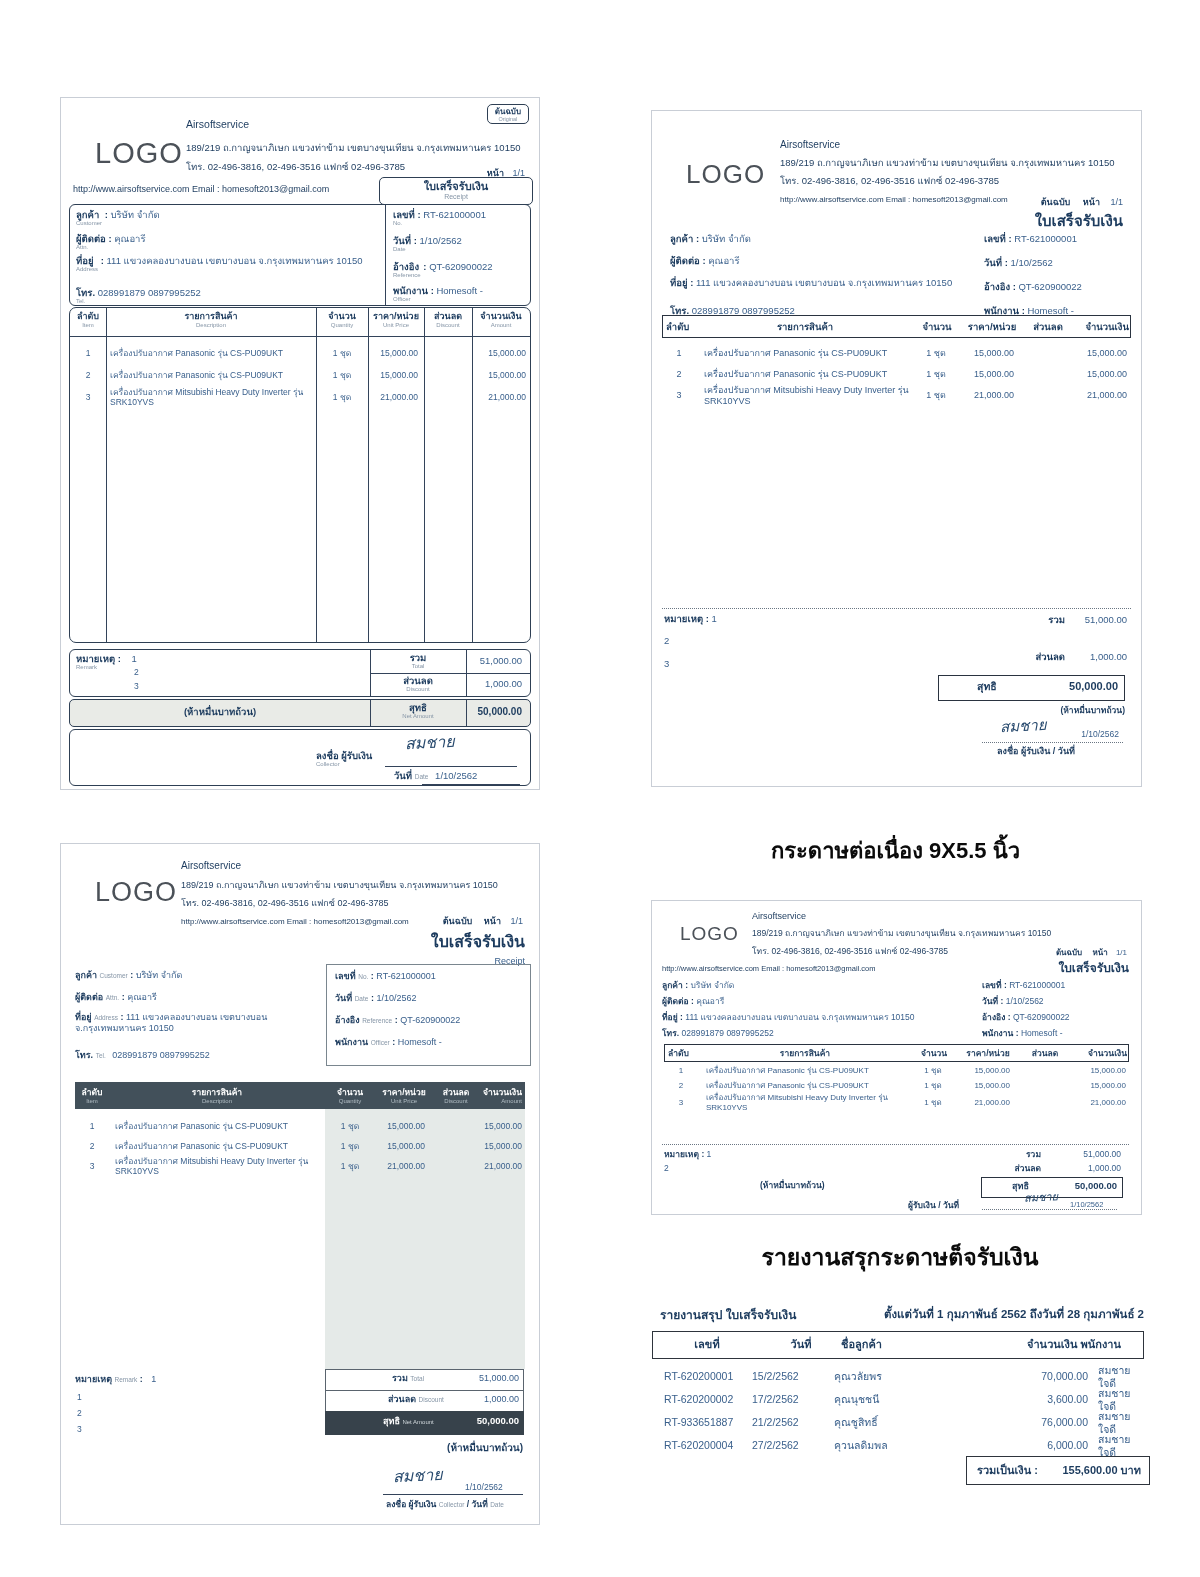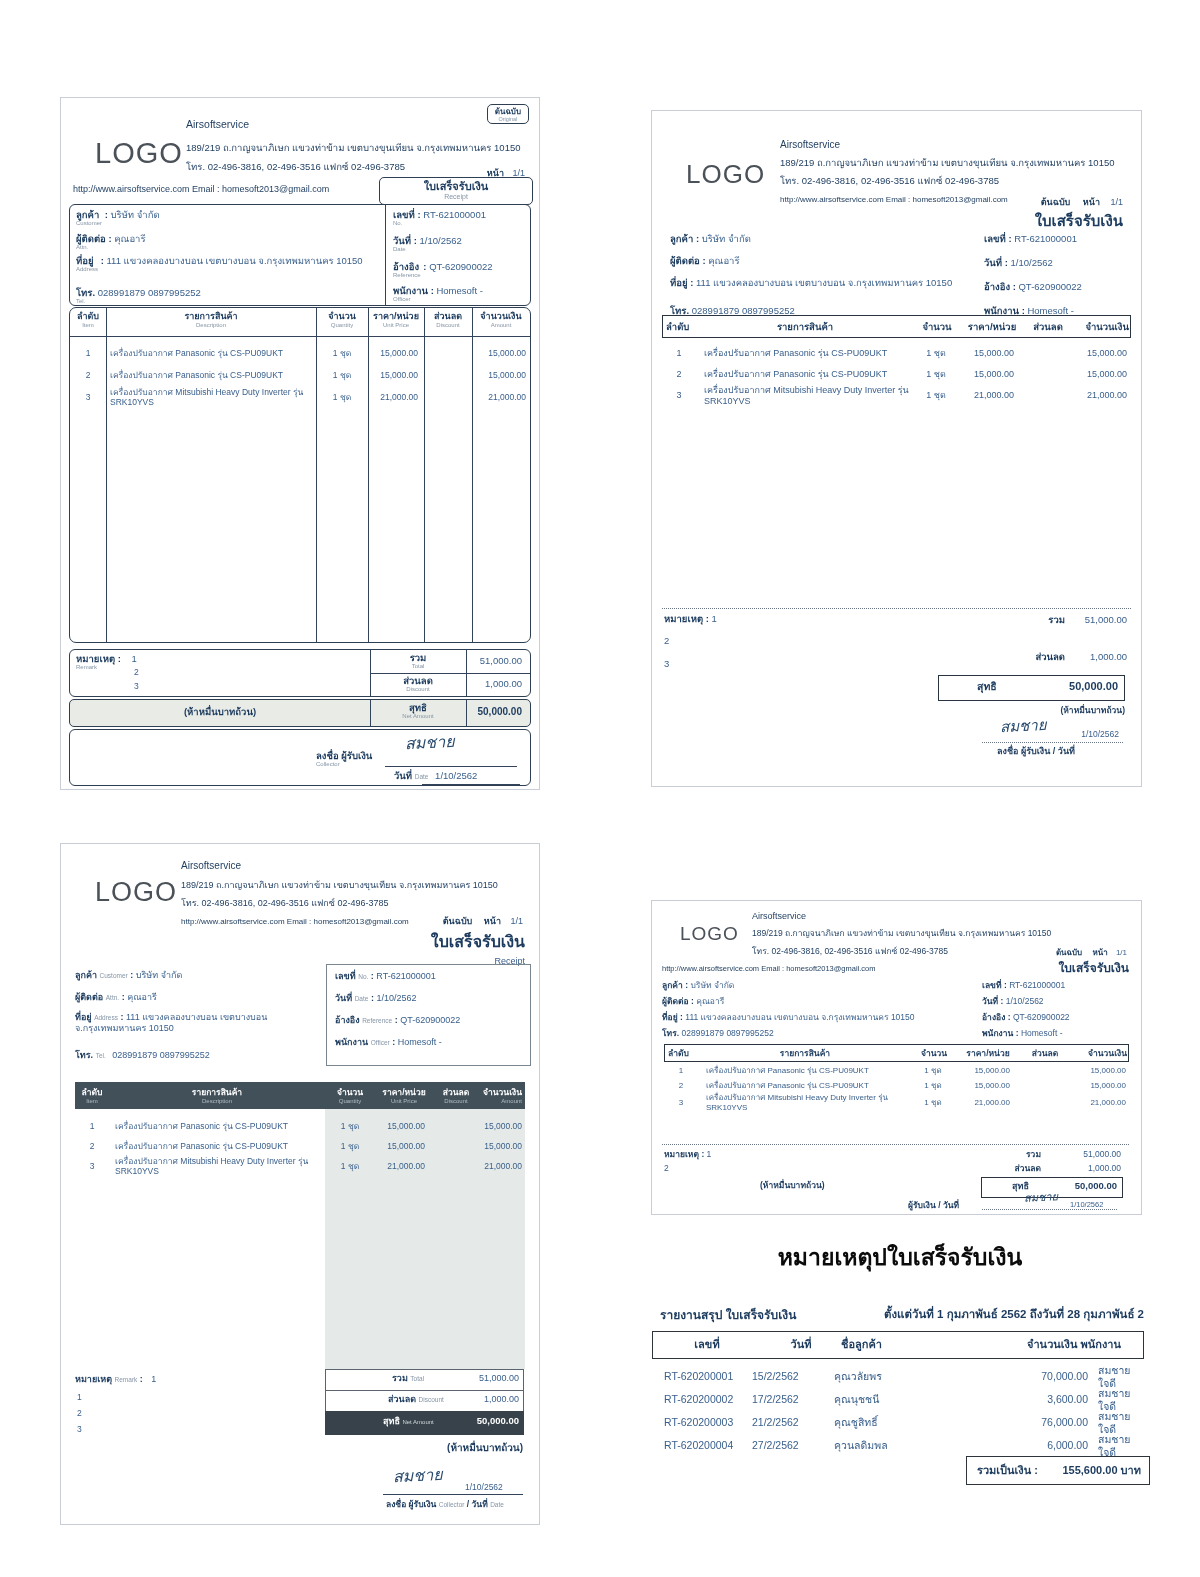--- a/index.html
+++ b/index.html
@@ -64,20 +64,21 @@
   .rep-title{position:absolute;left:0;width:100%;top:6px;text-align:center;font-size:23px;font-weight:bold;color:#0b0b0b;}
   .rep-hdr{position:absolute;left:2px;right:6px;top:93px;height:26px;border:1.5px solid #2e343c;display:grid;grid-template-columns:108px 80px 186px auto;align-items:center;font-size:11px;font-weight:bold;}
   .repRow{position:absolute;left:2px;right:6px;height:18px;display:grid;grid-template-columns:100px 82px 148px 106px auto;align-items:center;font-size:10.5px;}
   .rep-total{position:absolute;left:316px;top:196px;width:182px;height:27px;border:1.5px solid #2e343c;display:flex;align-items:center;justify-content:space-between;font-size:11px;font-weight:bold;}
 </style>
 </head>
 <body>
 
 <div class="canvas">
 
+  <div class="sec-title" style="left:651px;top:838px;width:489px">กระดาษต่อเนื่อง 9X5.5 นิ้ว</div>
 
   <div class="doc" id="docA">
     <div class="badge">
       <div class="th">ต้นฉบับ</div>
       <div class="en2">Original</div>
     </div>
     <div class="a logo" style="left:34px;top:38px;font-size:29px">LOGO</div>
     <div class="a cmp" style="left:125px;top:20px;font-size:10.5px">Airsoftservice</div>
     <div class="a" style="left:125px;top:44px">189/219  ถ.กาญจนาภิเษก  แขวงท่าข้าม  เขตบางขุนเทียน  จ.กรุงเทพมหานคร 10150</div>
     <div class="a" style="left:125px;top:63px">โทร.  02-496-3816, 02-496-3516   แฟกซ์ 02-496-3785</div>
@@ -539,21 +540,21 @@
       <div class="a lbl" style="left:30px;top:3px;font-size:9px">สุทธิ</div>
       <div class="a lbl" style="right:5px;top:2px;font-size:9.5px">50,000.00</div>
     </div>
     <div class="a lbl" style="left:256px;top:299px">ผู้รับเงิน / วันที่</div>
     <div class="a sig" style="left:372px;top:290px;font-size:11px">สมชาย</div>
     <div class="dot" style="left:330px;right:24px;top:308px"></div>
     <div class="a val" style="left:418px;top:299px;font-size:7.5px">1/10/2562</div>
   </div>
 
   <div id="report">
-    <div class="rep-title">หมายเหตุปใบเสร็จรับเงิน</div>
+    <div class="rep-title">รายงานสรุกระดาษต็จรับเงิน</div>
     <div class="a lbl" style="left:10px;top:70px;font-size:12px">รายงานสรุป ใบเสร็จรับเงิน</div>
     <div class="a lbl" style="right:6px;top:70px;font-size:11.5px">ตั้งแต่วันที่ 1 กุมภาพันธ์ 2562  ถึงวันที่ 28 กุมภาพันธ์ 2</div>
     <div class="rep-hdr">
       <span class="c">เลขที่</span>
       <span class="c">วันที่</span>
       <span>ชื่อลูกค้า</span>
       <span><span>จำนวนเงิน</span>  <span>พนักงาน</span></span>
     </div>
     <div class="repRow" style="top:126px">
       <span class="val" style="padding-left:12px">RT-620200001</span>
@@ -563,21 +564,21 @@
       <span class="val" style="padding-left:10px">สมชาย  ใจดี</span>
     </div>
     <div class="repRow" style="top:149px">
       <span class="val" style="padding-left:12px">RT-620200002</span>
       <span class="val">17/2/2562</span>
       <span class="val">คุณนุชชนี</span>
       <span class="r val">3,600.00</span>
       <span class="val" style="padding-left:10px">สมชาย  ใจดี</span>
     </div>
     <div class="repRow" style="top:172px">
-      <span class="val" style="padding-left:12px">RT-620200003</span>
+      <span class="val" style="padding-left:12px">RT-933651887</span>
       <span class="val">21/2/2562</span>
       <span class="val">คุณชูสิทธิ์</span>
       <span class="r val">76,000.00</span>
       <span class="val" style="padding-left:10px">สมชาย  ใจดี</span>
     </div>
     <div class="repRow" style="top:195px">
       <span class="val" style="padding-left:12px">RT-620200004</span>
       <span class="val">27/2/2562</span>
       <span class="val">คุวนลดิมพล</span>
       <span class="r val">6,000.00</span>

